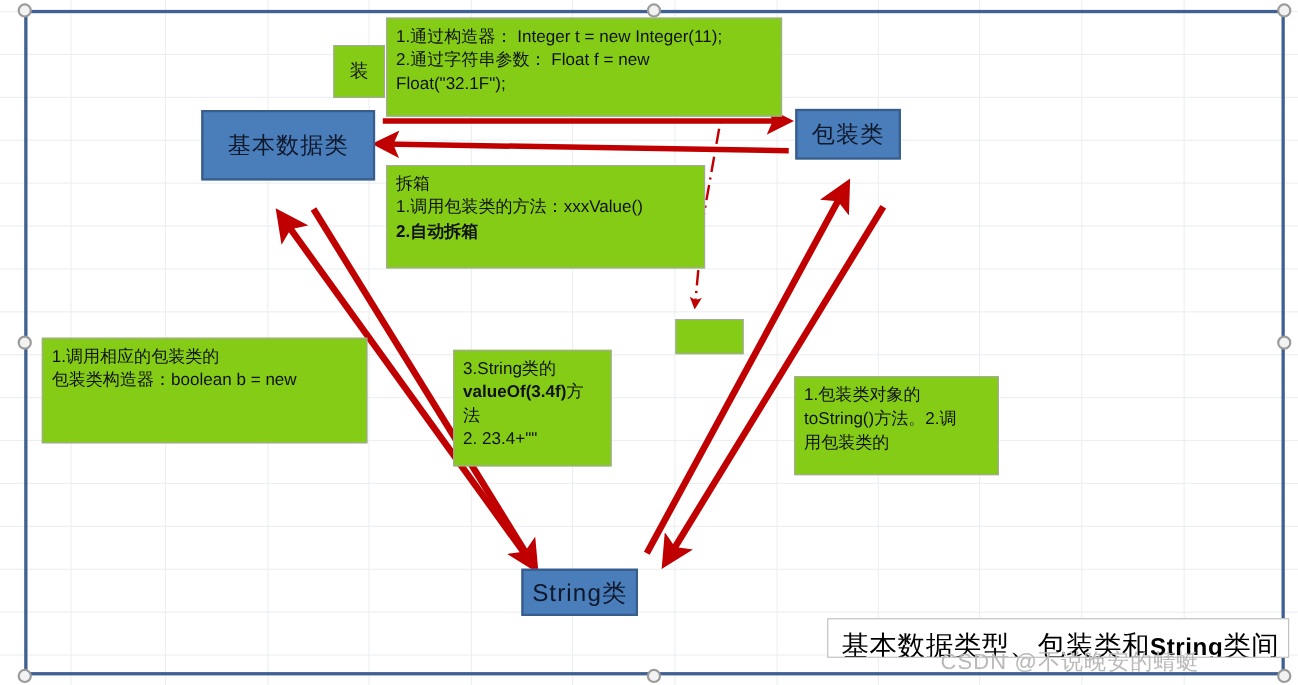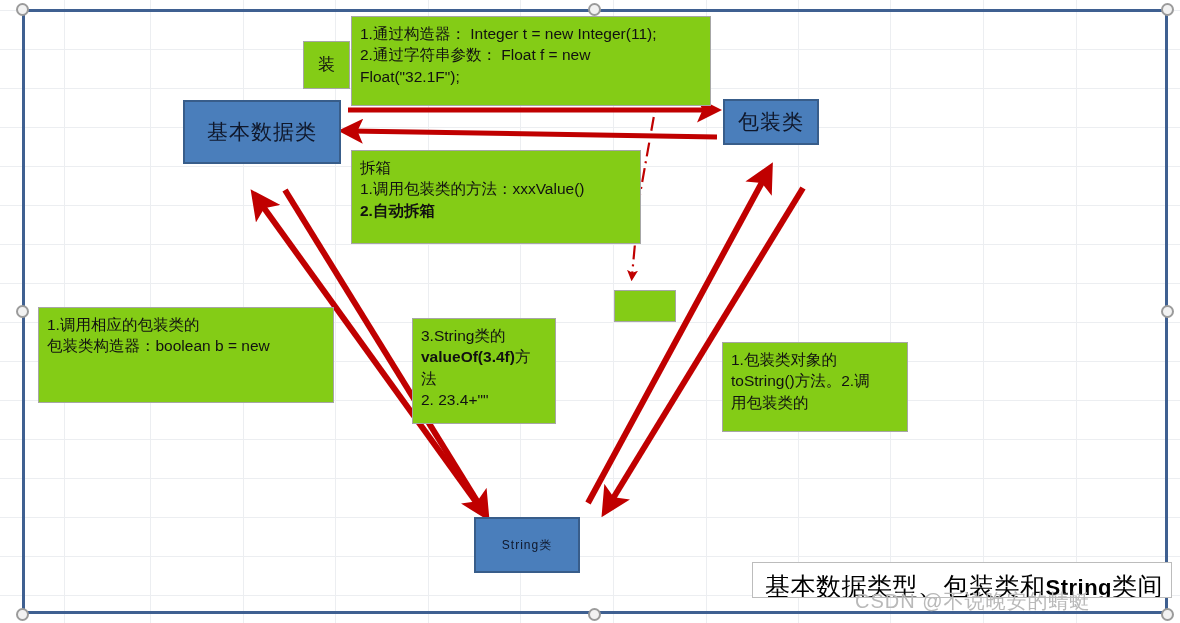--- a/index.html
+++ b/index.html
@@ -67,21 +67,21 @@
     color: #0f172a;
     display: flex;
     align-items: center;
     justify-content: center;
     font-size: 21px;
     letter-spacing: 1px;
     z-index: 20;
   }
   #node-primitive { left: 183px; top: 100px; width: 158px; height: 64px; }
   #node-wrapper   { left: 723px; top: 99px;  width: 96px;  height: 46px; }
-  #node-string    { left: 474px; top: 517px; width: 106px; height: 56px; font-size: 12px;}
+  #node-string    { left: 474px; top: 517px; width: 106px; height: 43px; font-size: 22px;}
 
   
   .note {
     position: absolute;
     background: #84cc16;
     border: 1px solid #a6a6a6;
     box-sizing: border-box;
     color: #111111;
     font-size: 15.5px;
     line-height: 1.38;

